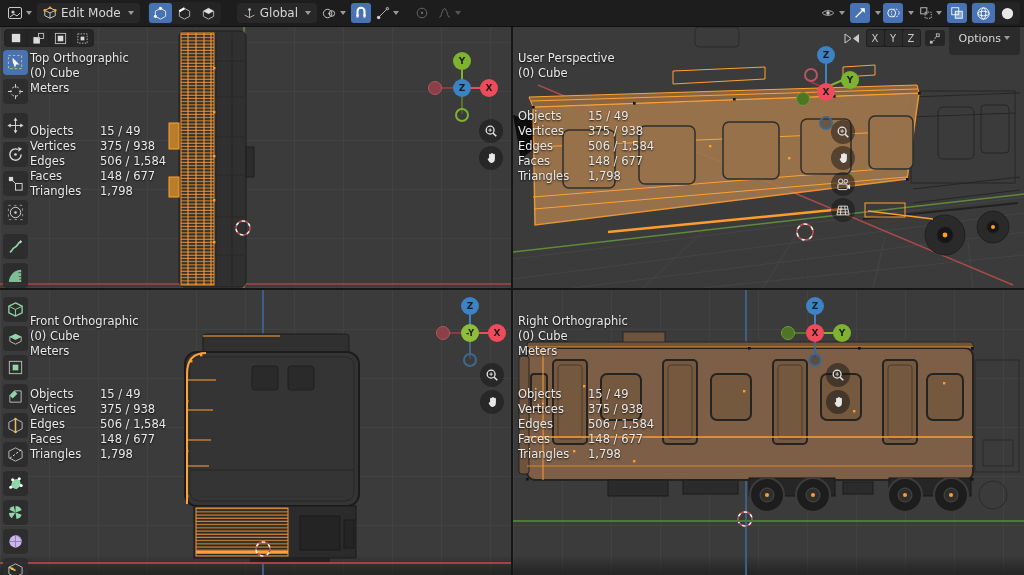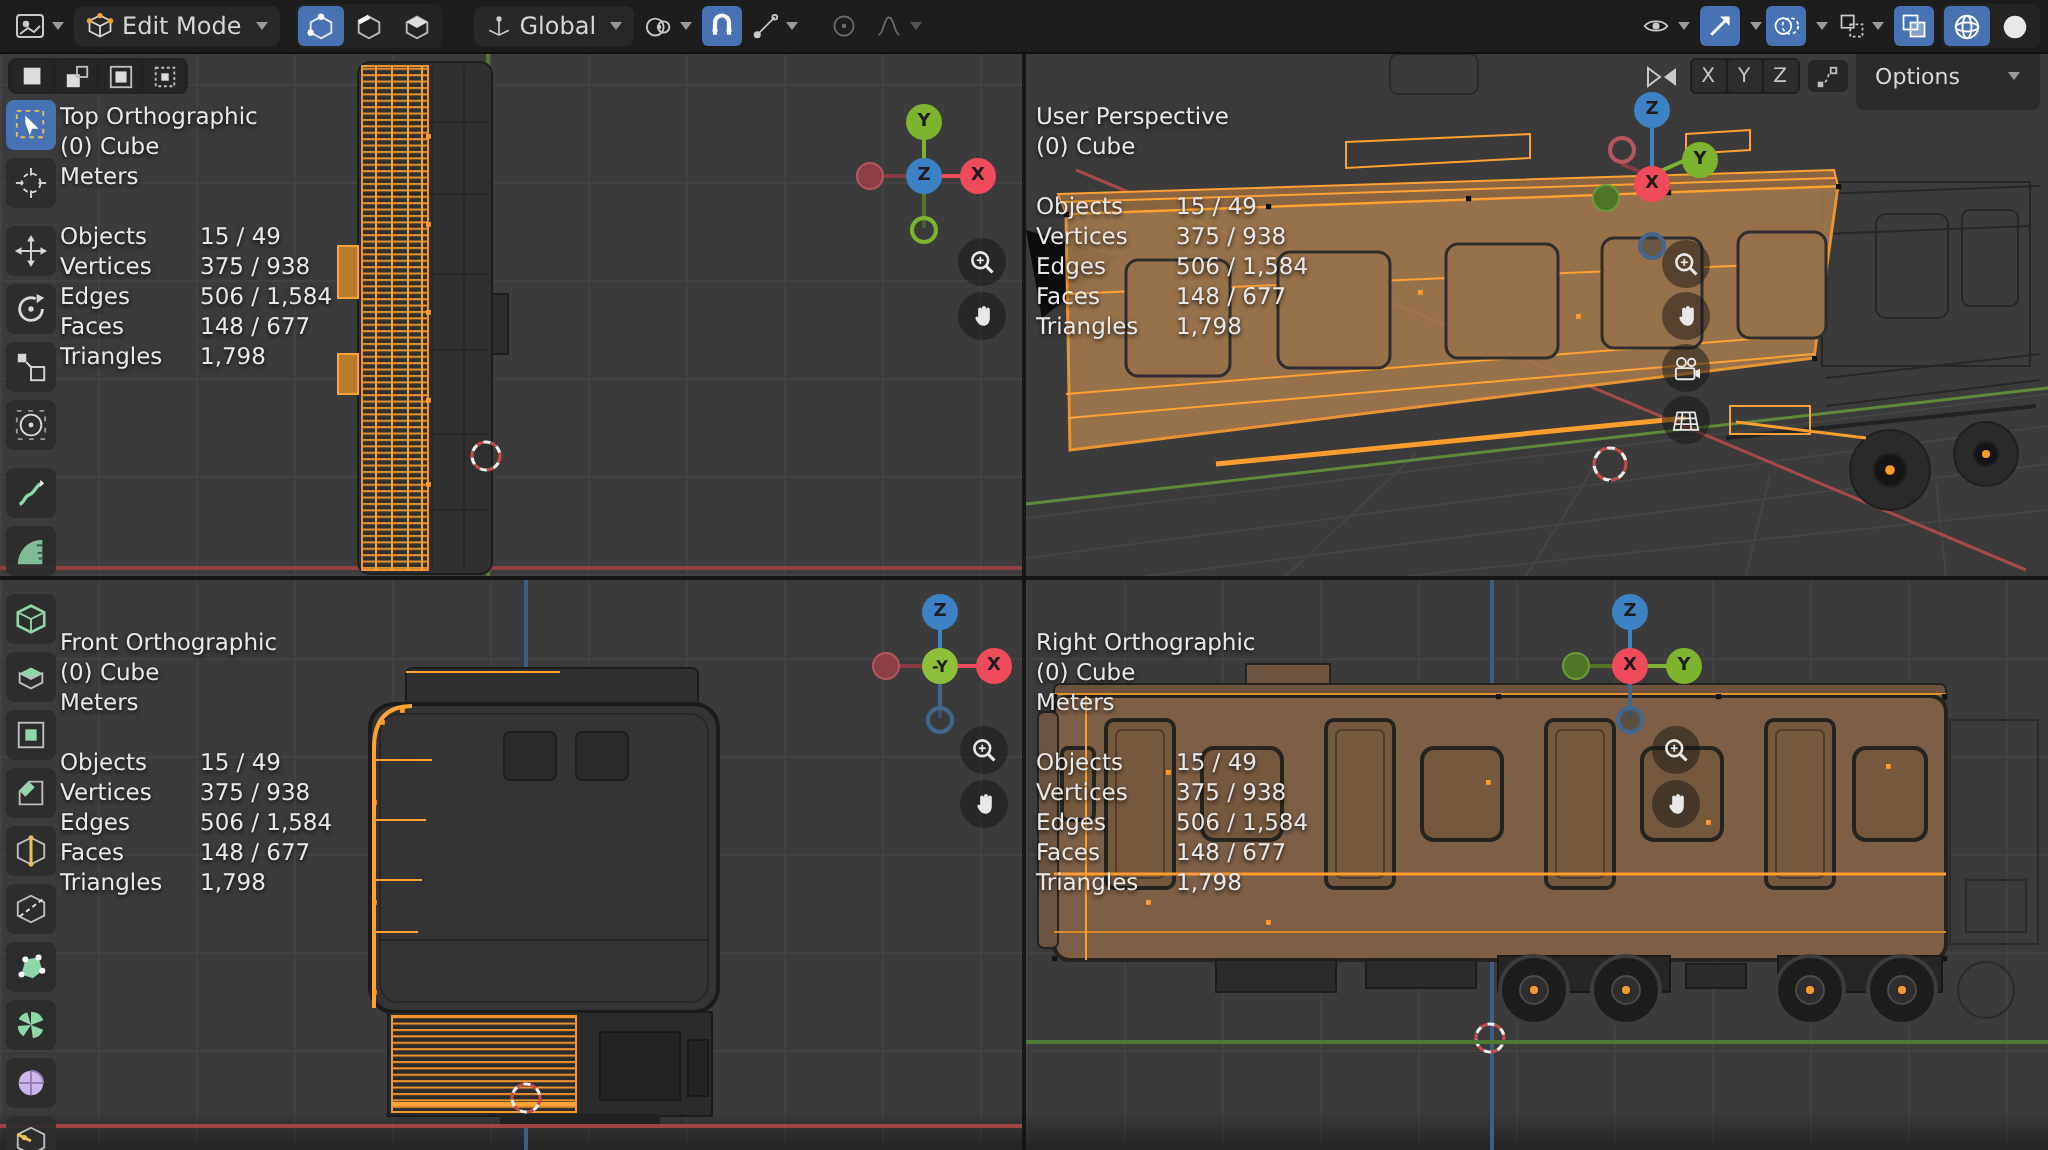--- a/index.html
+++ b/index.html
@@ -26,21 +26,21 @@
   .tsrow{position:absolute;left:0;top:29px;width:1024px;height:18px;z-index:40;
          display:flex;align-items:center;pointer-events:none;}
   .tsrow *{pointer-events:auto;}
   .ts-left{display:flex;gap:2px;margin-left:4px;background:rgba(32,32,32,.85);border-radius:4px;padding:1px 2px;}
   .ts-right{margin-left:auto;display:flex;align-items:center;gap:4px;margin-right:4px;}
   .tsbtn{width:20px;height:16px;display:flex;align-items:center;justify-content:center;border-radius:3px;background:#262626;}
   .axgrp{display:flex;gap:1px;background:#1f1f1f;border-radius:3px;padding:1px;}
   .axbtn{width:17px;height:16px;display:flex;align-items:center;justify-content:center;
          background:#2d2d2d;color:#c8c8c8;font-size:10px;border-radius:2px;}
   .optbtn{height:34px;display:flex;align-items:center;background:#2b2b2b;border-radius:4px;
-          padding:0 10px;font-size:11px;color:#d8d8d8;gap:21px;}
+          padding:0 10px;font-size:11px;color:#d8d8d8;gap:0;}
   
   .vp{position:absolute;background-color:#3b3b3b;overflow:hidden;}
   .vp.grid{background-image:
       repeating-linear-gradient(0deg,#424242 0 1px,transparent 1px 49px),
       repeating-linear-gradient(90deg,#424242 0 1px,transparent 1px 49px);}
   #vp-tl{left:0;top:27px;width:511px;height:261px;}
   #vp-tr{left:513px;top:27px;width:511px;height:261px;}
   #vp-bl{left:0;top:290px;width:511px;height:285px;
          background-image:
       linear-gradient(180deg,rgba(0,0,0,0) 0 93%,rgba(15,15,15,.55) 100%),
@@ -52,21 +52,21 @@
       repeating-linear-gradient(0deg,#424242 0 1px,transparent 1px 49px),
       repeating-linear-gradient(90deg,#424242 0 1px,transparent 1px 49px);}
   .split-v{position:absolute;left:511px;top:27px;width:2px;height:548px;background:#161616;z-index:30;}
   .split-h{position:absolute;left:0;top:288px;width:1024px;height:2px;background:#161616;z-index:30;}
   .axline{position:absolute;z-index:3;}
   .vp svg.scene{position:absolute;left:0;top:0;z-index:4;}
   
   .vp-info{position:absolute;left:30px;top:24px;z-index:10;font-size:11.5px;color:#e9e9e9;
            text-shadow:0 1px 2px rgba(0,0,0,.85);line-height:15px;}
   #vp-tr .vp-info{left:5px;}
-  .stats{margin-top:15px;}
+  .stats{margin-top:28px;}
   .srow{display:flex;}
   .srow .sl{width:70px;}
   
   .gizmo{position:absolute;width:76px;height:76px;z-index:12;}
   .gball{position:absolute;width:18px;height:18px;border-radius:50%;display:flex;align-items:center;
          justify-content:center;font-size:9px;font-weight:bold;color:#1d1d1d;}
   .gneg{position:absolute;width:14px;height:14px;border-radius:50%;box-sizing:border-box;}
   .gl{position:absolute;}
   
   .nav{position:absolute;width:24px;height:24px;border-radius:50%;background:rgba(20,20,20,.5);

